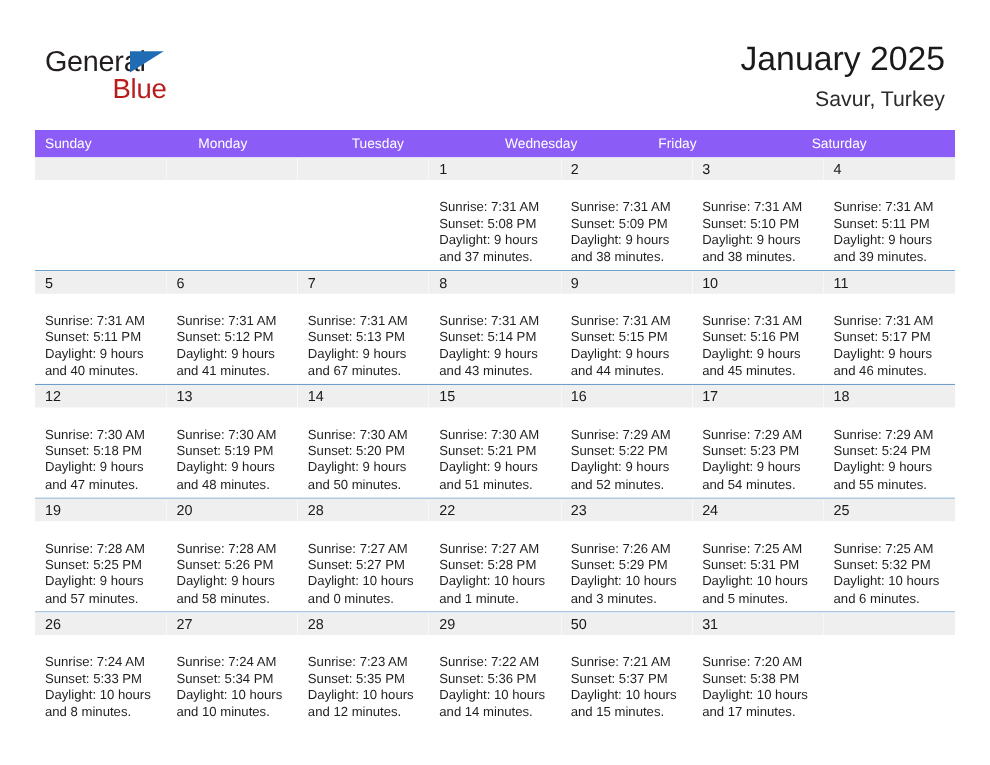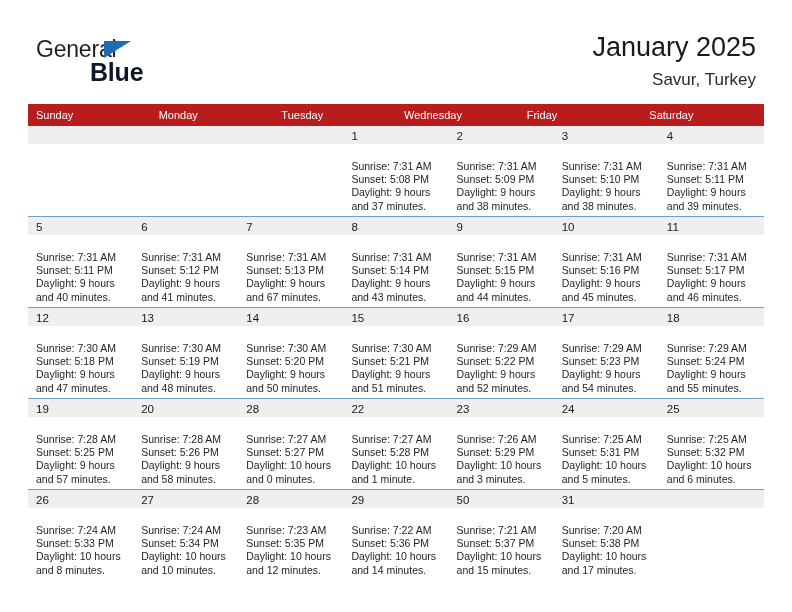--- a/index.html
+++ b/index.html
@@ -51,25 +51,25 @@
     top: 3px;
     width: 0;
     height: 0;
     border-left: 27px solid #1f6cb4;
     border-bottom: 17px solid transparent;
   }
   .brand-blue {
     position: absolute;
     left: 54px;
     top: 22px;
-    font-size: 25px;
+    font-size: 22px;
     letter-spacing: -0.2px;
-    color: #0f172a;
+    color: #b91c1c;
     line-height: 1;
-    font-weight: 700;
+    font-weight: 400;
   }
 
   .title-block {
     position: absolute;
     right: 36px;
     top: 32px;
     text-align: right;
   }
   .cal-title {
     font-size: 27px;
@@ -89,21 +89,21 @@
 
   
   .calendar {
     position: absolute;
     left: 28px;
     top: 104px;
     width: 736px;
   }
   .weekday-row {
     display: flex;
-    background: #b91c1c;
+    background: #8b5cf6;
     height: 22px;
   }
   .weekday-cell {
     flex: 1 1 0;
     color: #ffffff;
     font-size: 11px;
     line-height: 22px;
     padding-left: 8px;
     box-sizing: border-box;
     white-space: nowrap;

